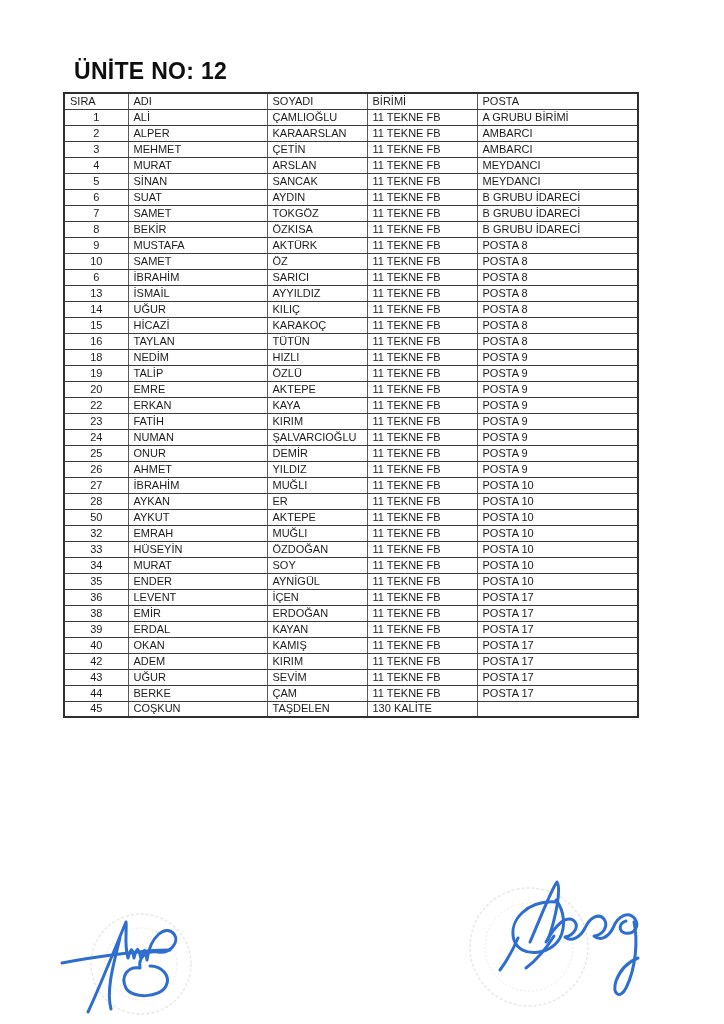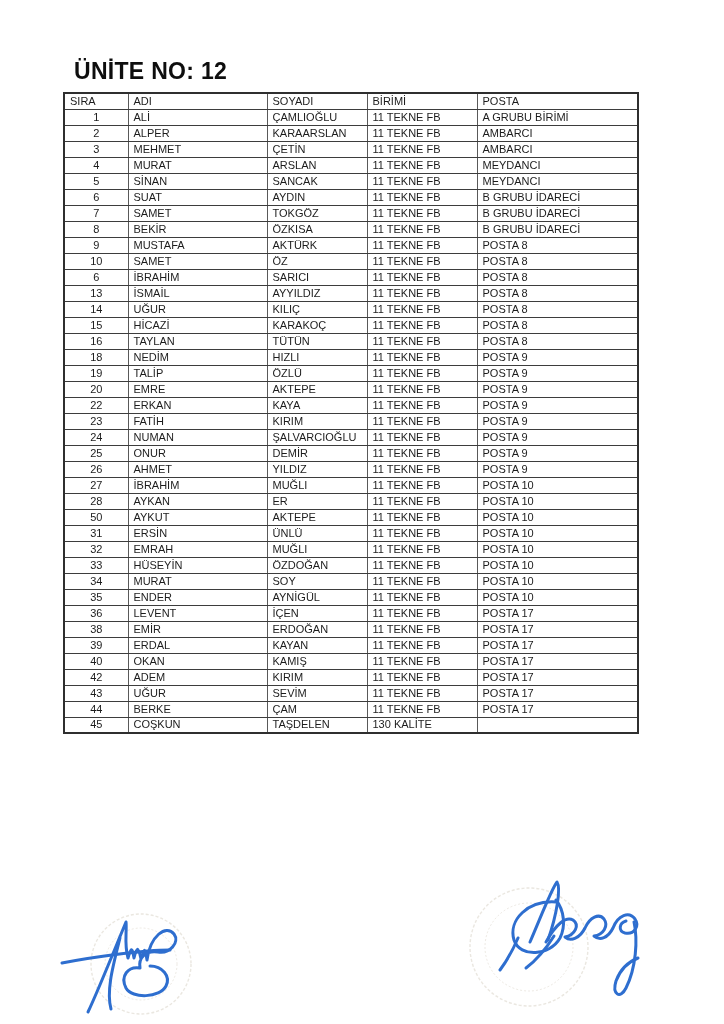--- a/index.html
+++ b/index.html
@@ -246,27 +246,20 @@
           <td class="c-posta">POSTA 10</td>
         </tr>
         <tr>
           <td class="c-sira">50</td>
           <td class="c-adi">AYKUT</td>
           <td class="c-soyadi">AKTEPE</td>
           <td class="c-birimi">11 TEKNE FB</td>
           <td class="c-posta">POSTA 10</td>
         </tr>
         <tr>
-          <td class="c-sira">31</td>
-          <td class="c-adi">ERSİN</td>
-          <td class="c-soyadi">ÜNLÜ</td>
-          <td class="c-birimi">11 TEKNE FB</td>
-          <td class="c-posta">POSTA 10</td>
-        </tr>
-        <tr>
           <td class="c-sira">32</td>
           <td class="c-adi">EMRAH</td>
           <td class="c-soyadi">MUĞLI</td>
           <td class="c-birimi">11 TEKNE FB</td>
           <td class="c-posta">POSTA 10</td>
         </tr>
         <tr>
           <td class="c-sira">33</td>
           <td class="c-adi">HÜSEYİN</td>
           <td class="c-soyadi">ÖZDOĞAN</td>

